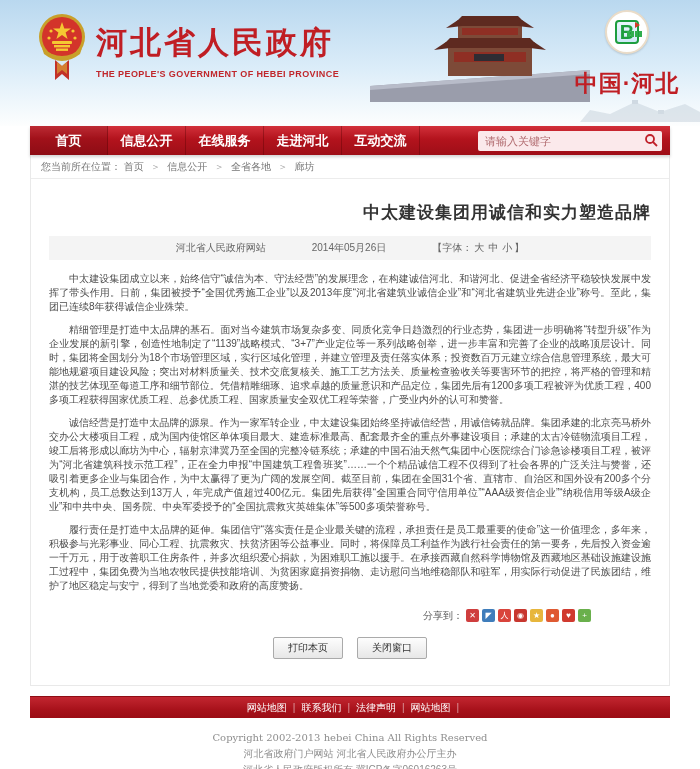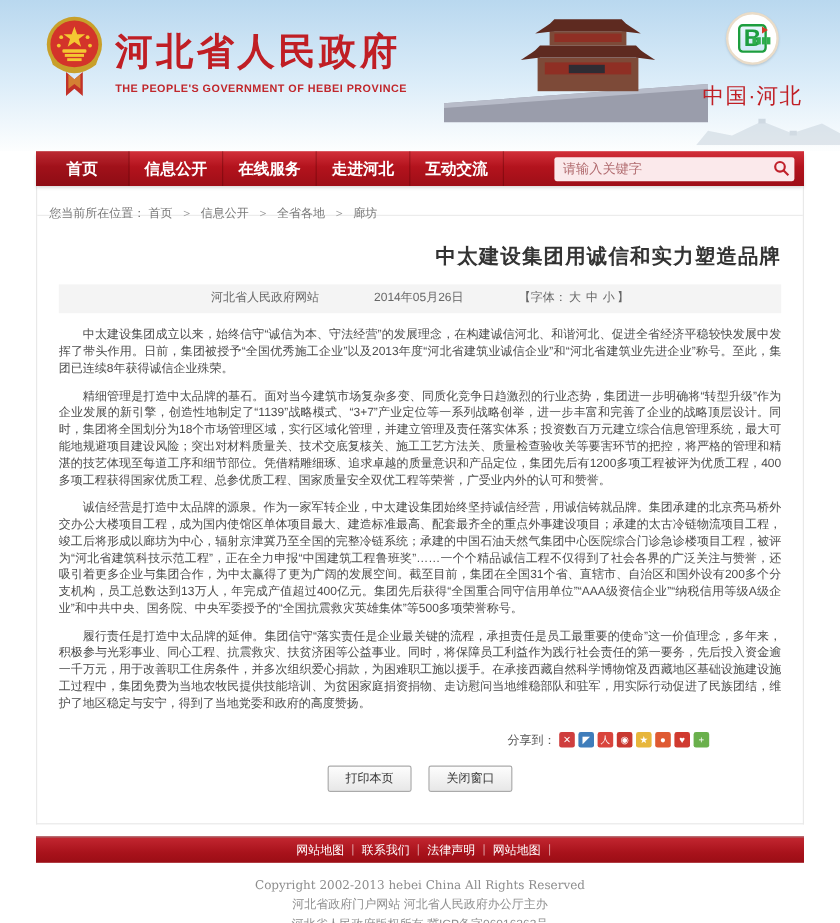--- a/index.html
+++ b/index.html
@@ -36,56 +36,56 @@
     font-size:20px; font-weight:bold; color:#1d9e3f;
     border:2px solid #1d9e3f; border-radius:4px; line-height:20px; padding:0 3px;
     background:linear-gradient(to bottom,#eaf6ff 0%,#cfe9f7 100%);
   }
   .brand-logo .crenel { position:absolute; right:5px; top:19px; display:flex; gap:1px; }
   .brand-logo .crenel i { width:3px; height:6px; background:#2fae4e; display:block; }
   .brand-logo .flag {
     position:absolute; right:7px; top:10px; width:0; height:0;
     border-left:5px solid #d43b2a; border-top:3px solid transparent; border-bottom:3px solid transparent;
   }
-  .brand-region { margin-top:14px; font-size:18px; font-weight:normal; color:#c01e24; letter-spacing:1px; }
+  .brand-region { margin-top:14px; font-size:23px; font-weight:bold; color:#c01e24; letter-spacing:1px; }
   
   .nav {
     margin:0 30px; height:29px; display:flex; align-items:stretch;
     background:linear-gradient(to bottom,#d2303a 0%,#b3131d 45%,#9e0e17 100%);
     box-shadow:0 2px 3px rgba(0,0,0,.18); position:relative;
   }
   .nav-item {
     width:78px; display:flex; align-items:center; justify-content:center;
     color:#fff; font-size:13px; font-weight:bold; text-decoration:none;
     border-right:1px solid rgba(80,0,0,.35); cursor:pointer;
   }
   .nav-item.active { background:rgba(0,0,0,.10); }
   .nav-spacer { flex:1; }
   .search-wrap {
     align-self:center; margin-right:8px; position:relative;
-    width:200px; height:20px; background:#fbe9eb; border-radius:2px;
+    width:184px; height:20px; background:#fbe9eb; border-radius:2px;
     display:flex; align-items:center;
   }
   .search-input {
     flex:1; border:none; background:transparent; outline:none;
     font-size:11px; color:#7c3a3e; padding:0 22px 0 7px;
     font-family:"Liberation Sans","DejaVu Sans",sans-serif;
   }
   .search-input::placeholder { color:#b06a6e; }
   .search-btn {
     position:absolute; right:3px; top:2px; width:16px; height:16px;
     border:none; background:transparent; cursor:pointer; padding:0;
   }
   
   .main-box {
     margin:0 30px; border:1px solid #e9e9e9; border-top:none; background:#fff;
     padding-bottom:26px;
   }
   .breadcrumb {
-    height:24px; line-height:24px; padding:12px 10px;
+    height:24px; line-height:24px; padding:0 10px;
     font-size:10px; color:#777; border-bottom:1px solid #ececec;
   }
   .breadcrumb a { color:#777; text-decoration:none; cursor:pointer; }
   .breadcrumb .sep { margin:0 4px; color:#999; }
   .article { padding:14px 18px 0 18px; }
   .article-title {
     text-align:right; font-size:17px; font-weight:bold; color:#333;
     font-family:"DejaVu Serif","Liberation Serif",serif;
     margin:8px 0 12px 0; letter-spacing:1px;
   }

